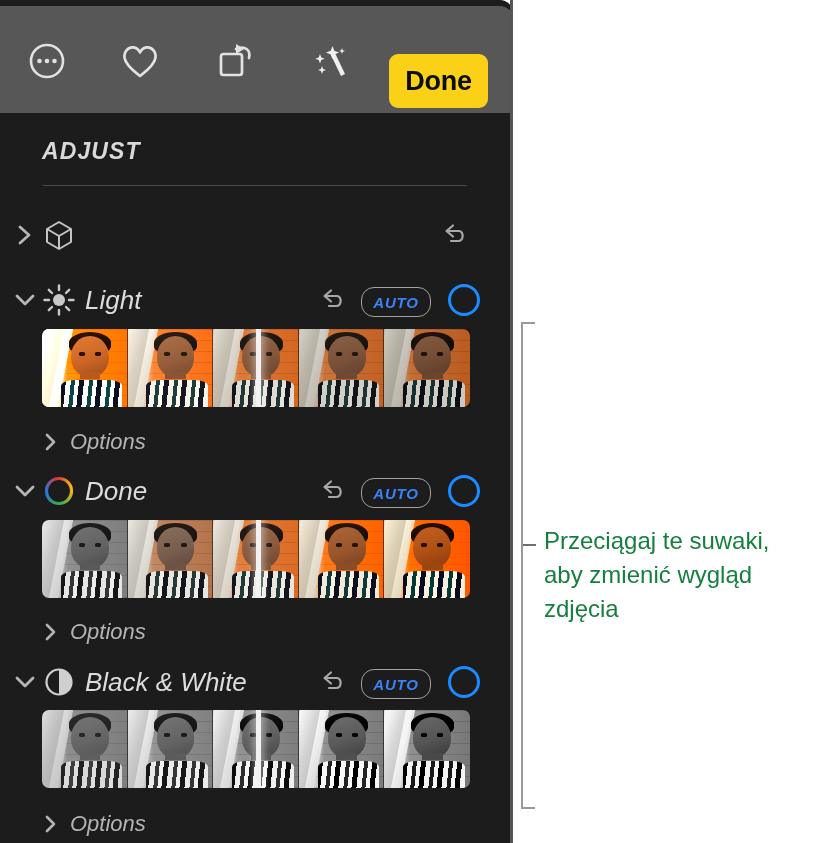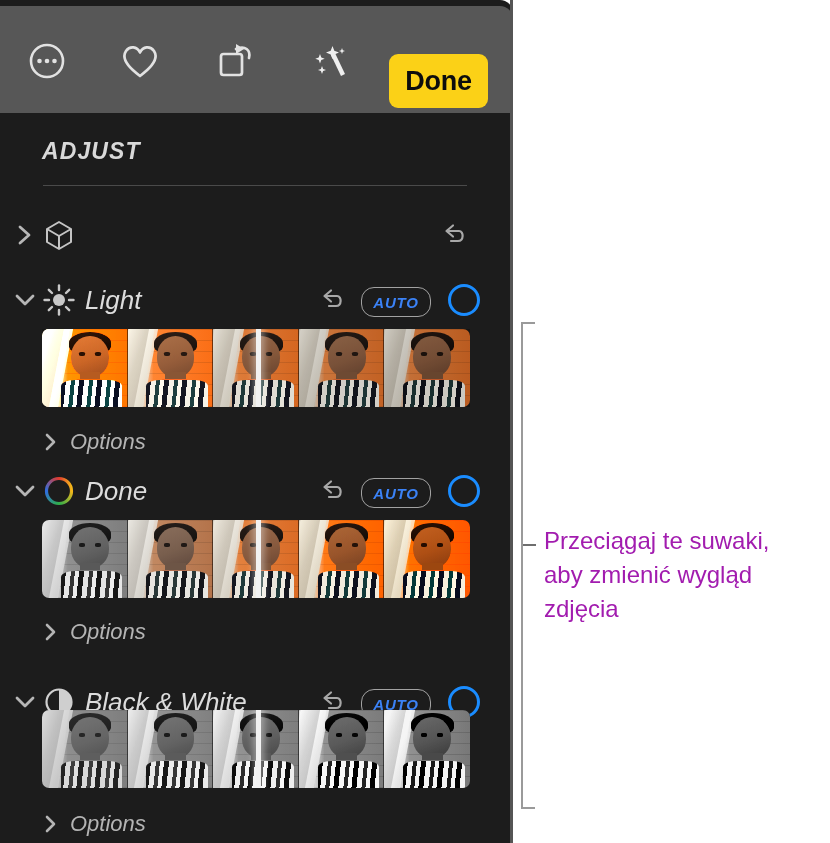--- a/index.html
+++ b/index.html
@@ -361,21 +361,21 @@
     height: 2.4px;
     background: #6e6e6e;
   }
   #callout-text {
     position: absolute;
     left: 544px;
     top: 524px;
     width: 278px;
     font-size: 24px;
     line-height: 34px;
-    color: #a21caf;
+    color: #15803d;
     white-space: pre-line;
   }
 </style>
 </head>
 <body>
 
 <div id="editor-panel">
 
   <div id="toolbar">
 
@@ -697,21 +697,21 @@
 
     <div class="options-row" style="top:500px;">
       <div class="options-chev">
         <svg width="14" height="20" viewBox="0 0 14 20">
           <path d="M3 3 L 10 10 L 3 17" fill="none" stroke="#b4b4b4" stroke-width="2.6" stroke-linecap="round" stroke-linejoin="round"></path>
         </svg>
       </div>
       <div class="options-label">Options</div>
     </div>
 
-    <div class="adj-row" style="top:564px;">
+    <div class="adj-row" style="top:544px;">
       <div class="row-chevron">
         <svg width="22" height="16" viewBox="0 0 22 16">
           <path d="M3 4 L 11 12 L 19 4" fill="none" stroke="#b6b6b6" stroke-width="2.8" stroke-linecap="round" stroke-linejoin="round"></path>
         </svg>
       </div>
       <div class="row-icon">
         <svg width="32" height="32" viewBox="0 0 32 32">
           <circle cx="16" cy="16" r="12.5" fill="none" stroke="#cfcfcf" stroke-width="2.2"></circle>
           <path d="M16 3.5 A12.5 12.5 0 0 1 16 28.5 Z" fill="#cfcfcf"></path>
         </svg>

